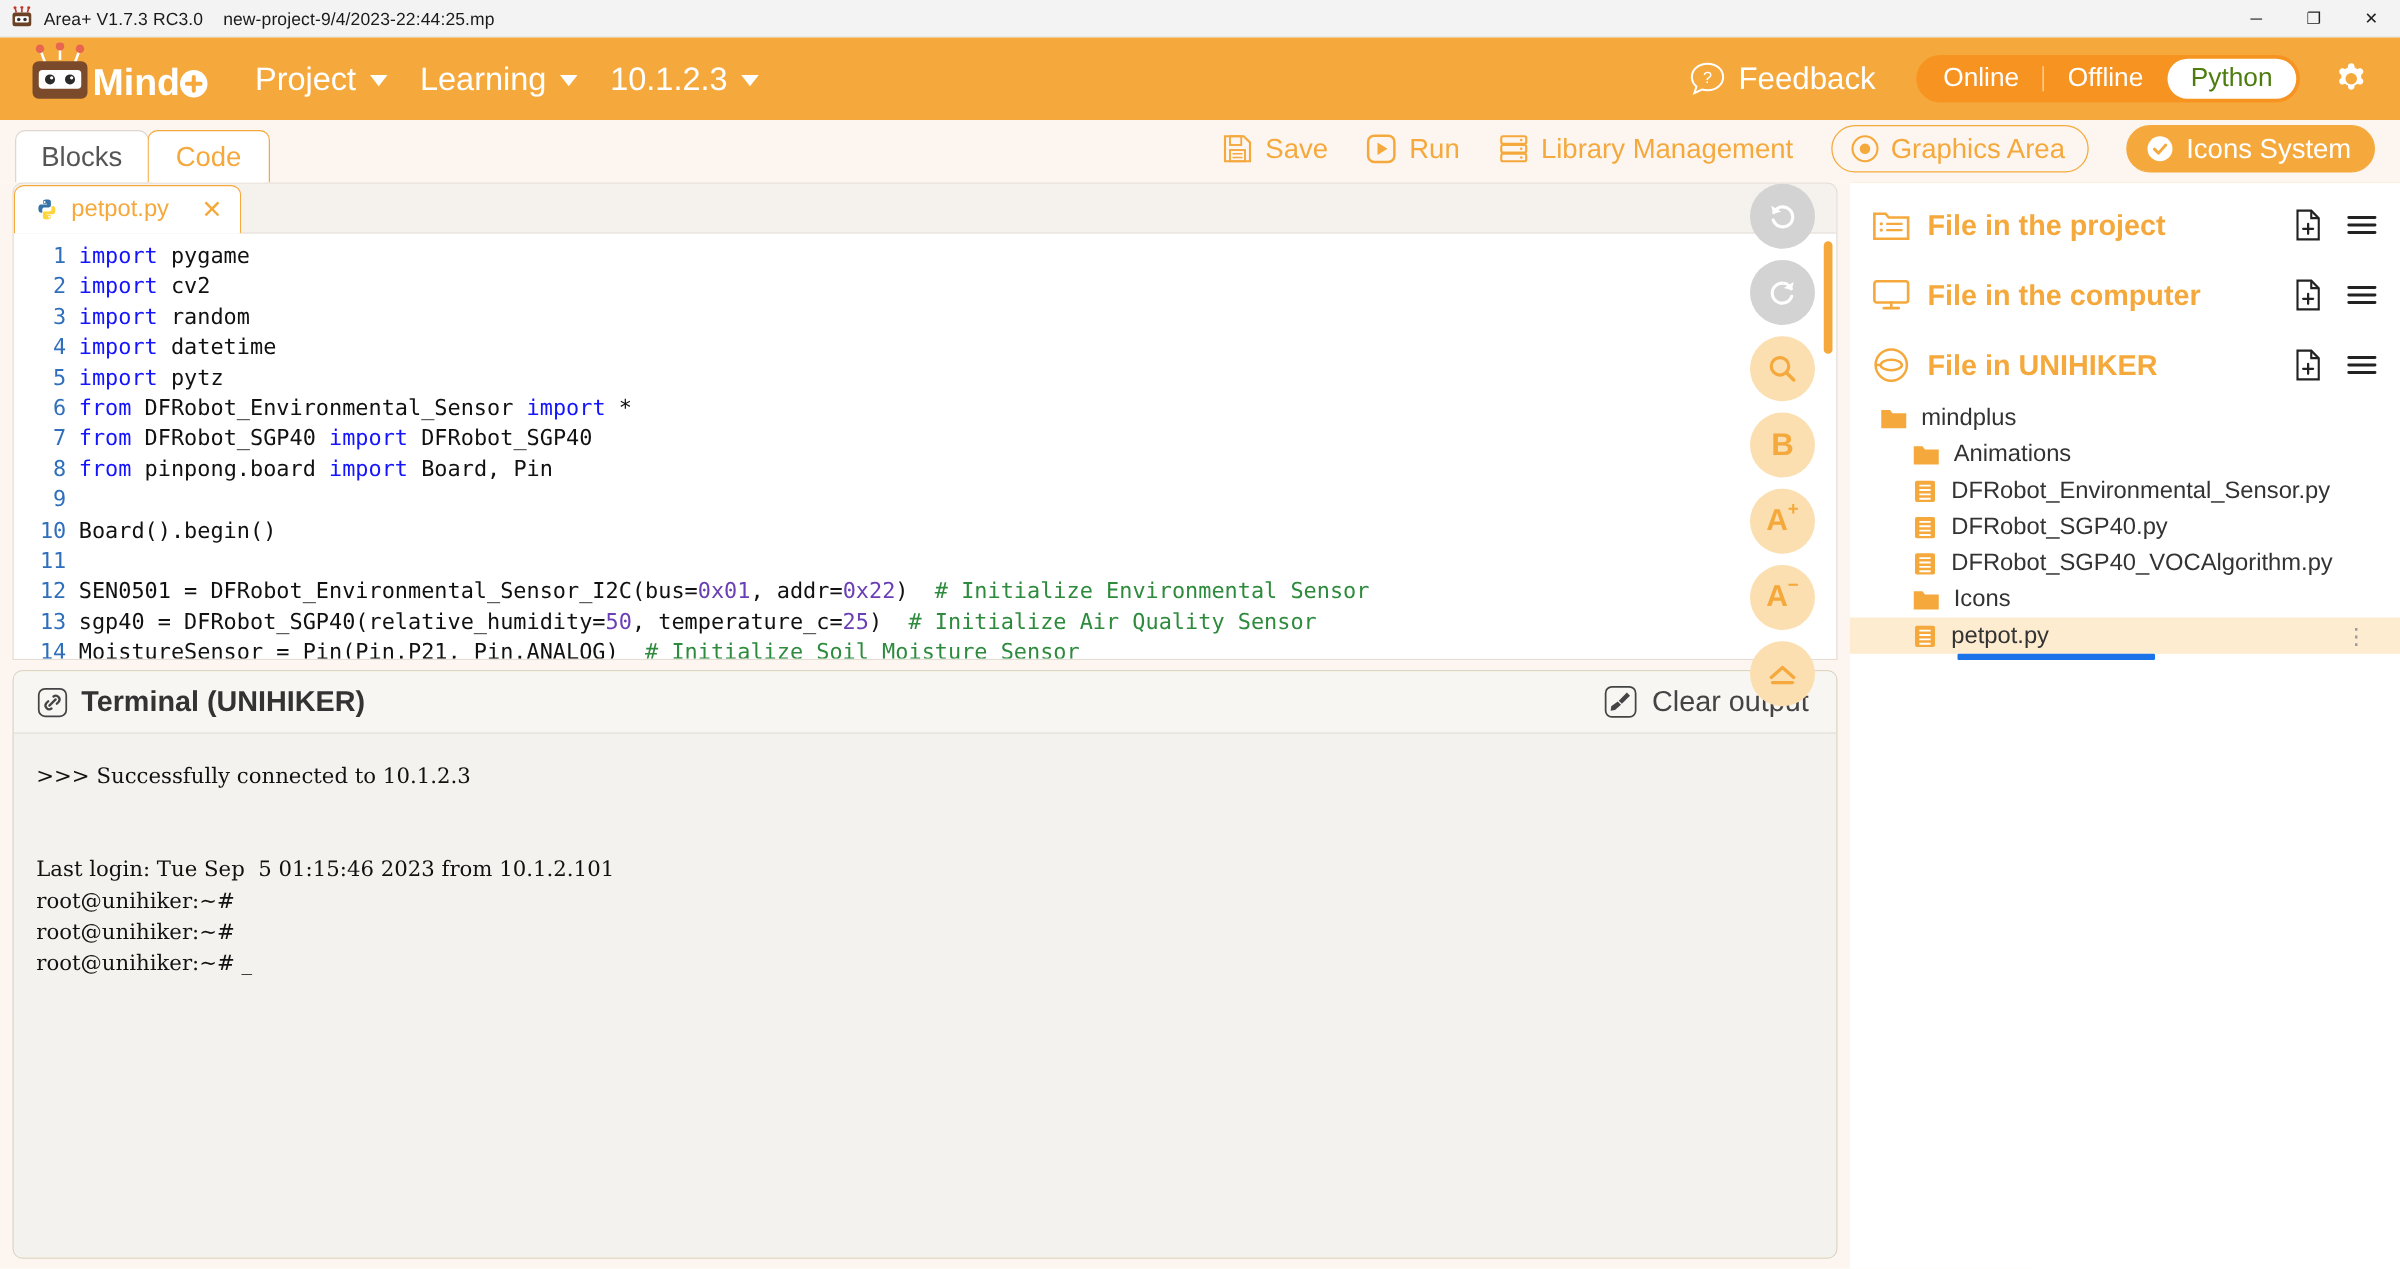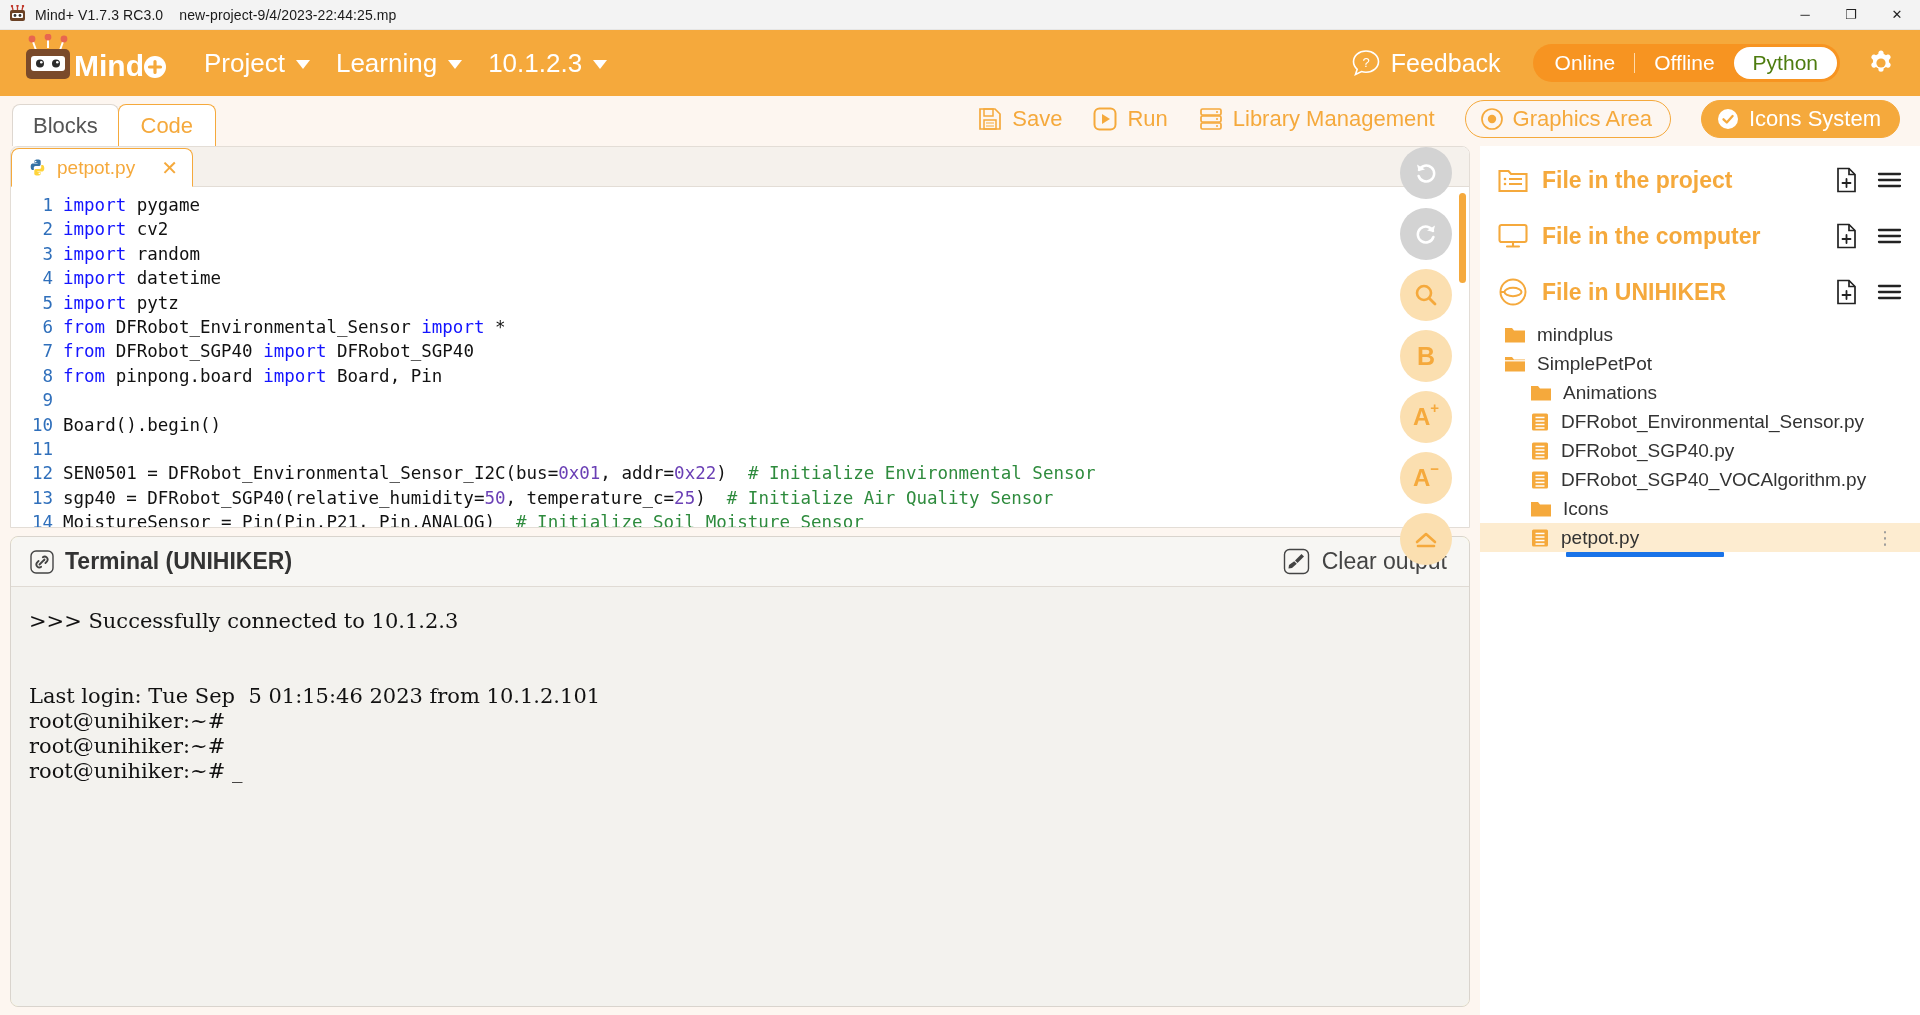--- a/index.html
+++ b/index.html
@@ -313,21 +313,21 @@
     font-size: 23px;
     color: #444;
     cursor: pointer;
   }
   .clear-output svg { margin-right: 12px; }
   .terminal-body {
     flex: 1 1 auto;
     background: #f3f2ee;
     padding: 22px 18px;
     font-family: "DejaVu Serif", serif;
-    font-size: 21px;
+    font-size: 17px;
     line-height: 25px;
     color: #111;
     white-space: pre;
     overflow: hidden;
   }
 
   
   .catalog {
     width: 440px;
     margin-left: 10px;
@@ -399,21 +399,21 @@
       <rect x="2" y="5" width="15" height="11" rx="2" fill="#6b4226"></rect>
       <rect x="4" y="8" width="11" height="5" rx="1" fill="#fff"></rect>
       <circle cx="7" cy="10.5" r="1.4" fill="#333"></circle>
       <circle cx="12" cy="10.5" r="1.4" fill="#333"></circle>
       <path d="M5 5 L4 1 M9.5 5 L9.5 0.5 M14 5 L15 1" stroke="#c0392b" stroke-width="1.3" fill="none"></path>
       <circle cx="4" cy="1" r="1.2" fill="#c0392b"></circle>
       <circle cx="9.5" cy="0.8" r="1.2" fill="#c0392b"></circle>
       <circle cx="15" cy="1" r="1.2" fill="#c0392b"></circle>
     </svg>
   </span>
-  <span class="titlebar-text">Mind+ V1.7.3 RC3.0</span>
+  <span class="titlebar-text">Area+ V1.7.3 RC3.0</span>
   <span class="titlebar-text titlebar-file">new-project-9/4/2023-22:44:25.mp</span>
   <div class="win-controls">
     <div class="win-btn">─</div>
     <div class="win-btn">❐</div>
     <div class="win-btn close">✕</div>
   </div>
 </div>
 
 <div class="header">
   <div class="logo-wrap">
@@ -732,29 +732,20 @@
       </div>
 
       <div id="file-tree">
           <div class="tree-item" style="padding-left: 24px;">
             <span class="t-icon">
               <svg width="22" height="20" viewBox="0 0 22 20">
                 <path d="M1 3 h7 l2 2.5 h11 v12 h-20 z" fill="#f5a93c"></path>
               </svg>
             </span>
             <span>mindplus</span>
-          </div>
-          <div class="tree-item" style="padding-left: 24px;">
-            <span class="t-icon">
-              <svg width="22" height="20" viewBox="0 0 22 20">
-                <path d="M1 3 h7 l2 2.5 h11 v12 h-20 z" fill="#f5a93c"></path>
-                <path d="M1 6.8 h20" stroke="#fff" stroke-width="1.2"></path>
-              </svg>
-            </span>
-            <span>SimplePetPot</span>
           </div>
           <div class="tree-item" style="padding-left: 50px;">
             <span class="t-icon">
               <svg width="22" height="20" viewBox="0 0 22 20">
                 <path d="M1 3 h7 l2 2.5 h11 v12 h-20 z" fill="#f5a93c"></path>
               </svg>
             </span>
             <span>Animations</span>
           </div>
           <div class="tree-item" style="padding-left: 50px;">

